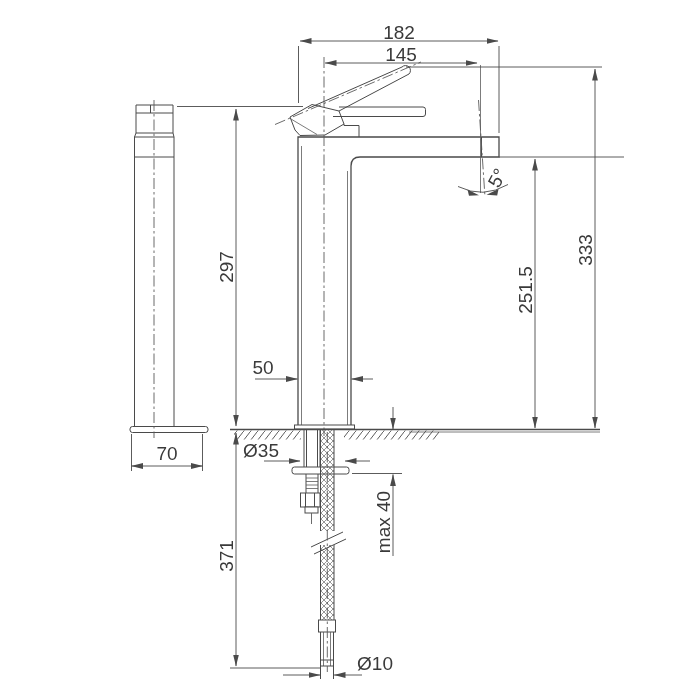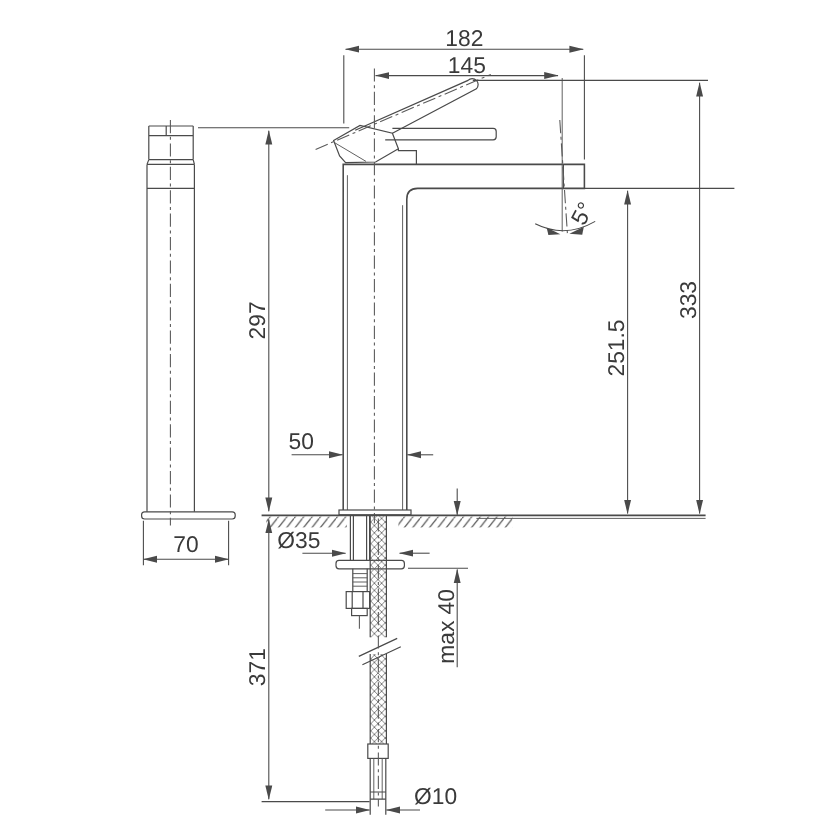--- a/index.html
+++ b/index.html
@@ -1,16 +1,16 @@
 <!DOCTYPE html>
 <html><head>
 <meta charset="utf-8">
 <style>
   html,body{margin:0;padding:0;background:#ffffff;width:700px;height:700px;overflow:hidden;}
-  .canvas{width:600px;height:700px;background:#fff;position:relative;}
+  .canvas{width:600px;height:700px;background:#fff;position:relative;padding-left:12px;}
   svg{display:block;}
   svg text{font-family:"Liberation Sans","DejaVu Sans",sans-serif;font-size:19px;fill:#3a3a3a;}
   .ln{stroke:#4a4a4a;stroke-width:1;fill:none;}
   .ln2{stroke:#4a4a4a;stroke-width:1.3;fill:none;}
   .thin{stroke:#5a5a5a;stroke-width:0.8;fill:none;}
   .cl{stroke:#5a5a5a;stroke-width:0.9;fill:none;stroke-dasharray:11 3 2.5 3;}
   .dim{stroke:#4a4a4a;stroke-width:0.9;fill:none;}
   .wh{fill:#ffffff;stroke:#4a4a4a;stroke-width:1;}
   .arrfill{fill:#4a4a4a;stroke:none;}
 </style>

